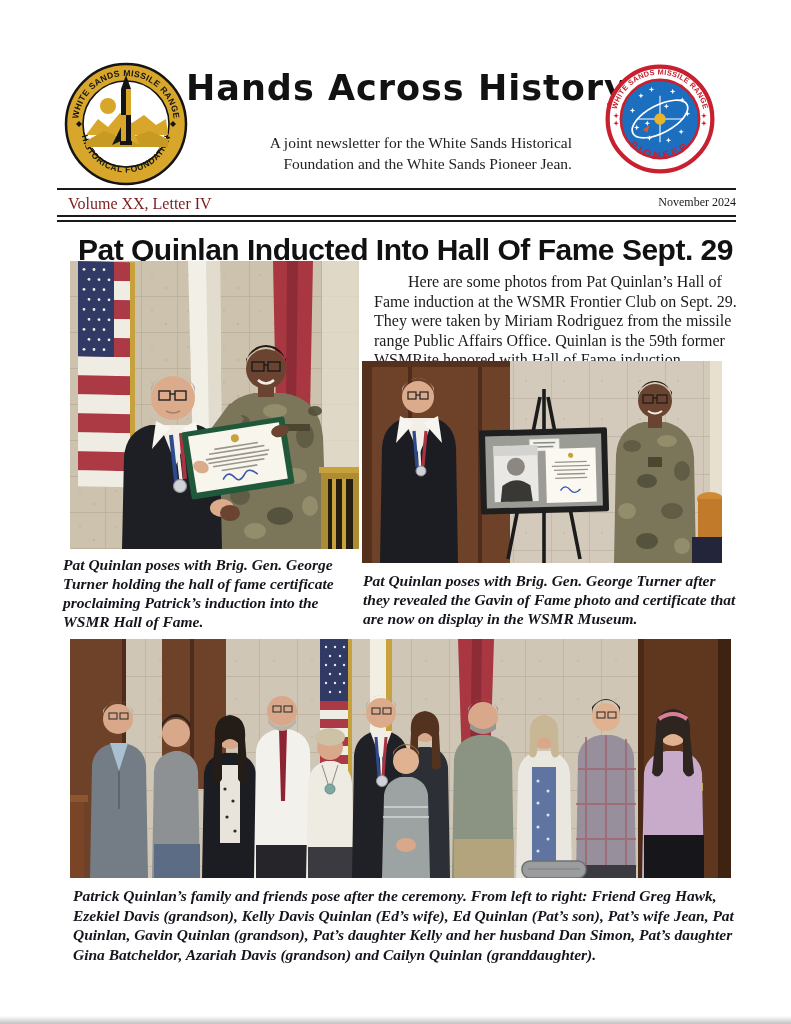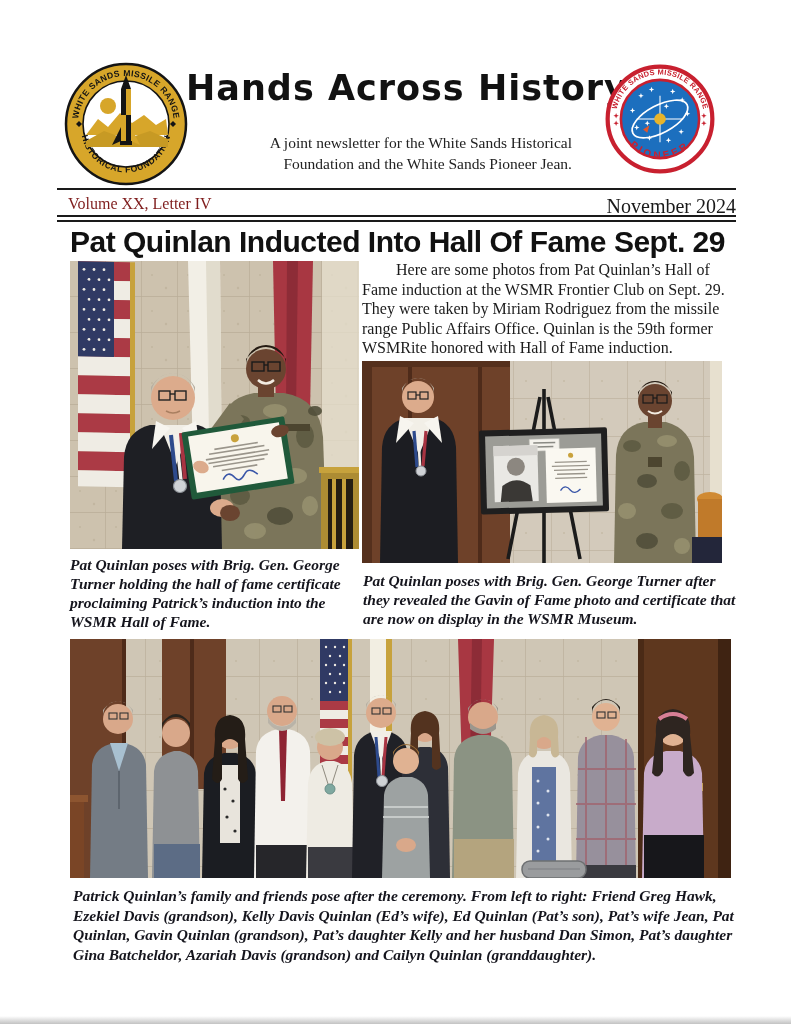--- a/index.html
+++ b/index.html
@@ -12,38 +12,38 @@
     left:186px;top:68px;width:430px;
     font-family:"DejaVu Sans",sans-serif;font-weight:700;font-size:35px;
     letter-spacing:1px;color:#121212;white-space:nowrap;
   }
   .masthead-subtitle{
     left:232px;top:132px;width:340px;text-align:right;
     font-size:15.5px;line-height:21px;color:#222;
   }
   .rule-single{left:57px;top:188px;width:679px;height:2px;background:#1a1a1a;}
   .volume-line{left:68px;top:195px;font-size:16px;color:#7f1d1d;}
-  .date-line{right:55px;top:195px;font-size:20px;color:#1a1a1a;text-align:right;}
+  .date-line{right:55px;top:195px;font-size:12px;color:#1a1a1a;text-align:right;}
   .rule-double{left:57px;top:215px;width:679px;height:3px;border-top:2px solid #1a1a1a;border-bottom:2px solid #1a1a1a;}
   .headline{
     left:66px;top:221px;width:670px;
     font-family:"Liberation Sans",sans-serif;font-weight:700;font-size:30px;
     letter-spacing:-0.5px;color:#111;white-space:nowrap;
   }
   .photo{display:block;}
   .photo-left{left:70px;top:261px;}
   .body-text{
     left:362px;top:260px;width:378px;font-size:16px;line-height:19.5px;color:#1b1b1b;
     text-indent:34px;
   }
   .photo-right{left:362px;top:361px;}
   .caption{
     font-weight:700;font-style:italic;font-size:15.5px;line-height:19px;color:#15151d;
   }
-  .caption-left{left:70px;top:555px;width:298px;}
+  .caption-left{left:63px;top:555px;width:298px;}
   .caption-right{left:363px;top:571px;width:376px;}
   .photo-bottom{left:70px;top:639px;}
   .caption-bottom{left:73px;top:886px;width:666px;line-height:19.5px;}
   .page-bottom-shade{left:0;bottom:0;width:791px;height:8px;
     background:linear-gradient(to bottom,rgba(255,255,255,0),rgba(120,120,120,0.45));}
 </style>
 </head>
 <body>
 
 <div class="page">
@@ -126,21 +126,21 @@
       </g>
       <polygon points="36,62 42,58 40,65" fill="#E2572B"></polygon>
     </g>
   </svg>
 
   <div class="abs rule-single"></div>
   <div class="abs volume-line">Volume XX, Letter IV</div>
   <div class="abs date-line">November 2024</div>
   <div class="abs rule-double"></div>
 
-  <h1 class="abs headline" style="margin:4px">Pat Quinlan Inducted Into Hall Of Fame Sept. 29</h1>
+  <h1 class="abs headline" style="margin:12px">Pat Quinlan Inducted Into Hall Of Fame Sept. 29</h1>
 
   <svg class="abs photo photo-left" width="289" height="288" viewBox="0 0 289 288">
     <defs>
       <pattern id="marbleA" width="36" height="36" patternUnits="userSpaceOnUse">
         <rect width="36" height="36" fill="#cdc2ae"></rect>
         <path d="M36,0 V36 M0,36 H36" stroke="#b9ad97" stroke-width="1.4" fill="none"></path>
         <circle cx="10" cy="14" r="1" fill="#c2b6a0"></circle>
           <circle cx="24" cy="27" r="1.2" fill="#c2b6a0"></circle>
       </pattern>
     </defs>
@@ -266,21 +266,21 @@
       <rect x="251" y="210" width="38" height="78" fill="#ad8c33"></rect>
       <rect x="258" y="218" width="25" height="70" fill="#241d12"></rect>
       <rect x="262" y="218" width="4" height="70" fill="#c7a23c"></rect>
       <rect x="272" y="218" width="4" height="70" fill="#c7a23c"></rect>
       <rect x="249" y="206" width="42" height="6" fill="#c7a23c"></rect>
     </g>
   </svg>
 
   <div class="abs caption caption-left">Pat Quinlan poses with Brig. Gen. George Turner holding the hall of fame certificate proclaiming Patrick’s induction into the WSMR Hall of Fame.</div>
 
-  <p class="abs body-text" style="margin:0">Here are some photos from Pat Quinlan’s Hall of Fame induction at the WSMR Frontier Club on Sept. 29. They were taken by Miriam Rodriguez from the missile range Public Affairs Office. Quinlan is the 59th former WSMRite honored with Hall of Fame induction.</p>
+  <p class="abs body-text" style="margin:12px">Here are some photos from Pat Quinlan’s Hall of Fame induction at the WSMR Frontier Club on Sept. 29. They were taken by Miriam Rodriguez from the missile range Public Affairs Office. Quinlan is the 59th former WSMRite honored with Hall of Fame induction.</p>
 
   <svg class="abs photo photo-right" width="360" height="202" viewBox="0 0 360 202">
     <defs>
       <pattern id="marbleB" width="38" height="38" patternUnits="userSpaceOnUse">
         <rect width="38" height="38" fill="#d3cabb"></rect>
         <path d="M38,0 V38 M0,38 H38" stroke="#bfb4a1" stroke-width="1.4" fill="none"></path>
         <circle cx="12" cy="20" r="1" fill="#c6bba7"></circle>
       </pattern>
     </defs>
     <rect width="360" height="202" fill="url(#marbleB)"></rect>

